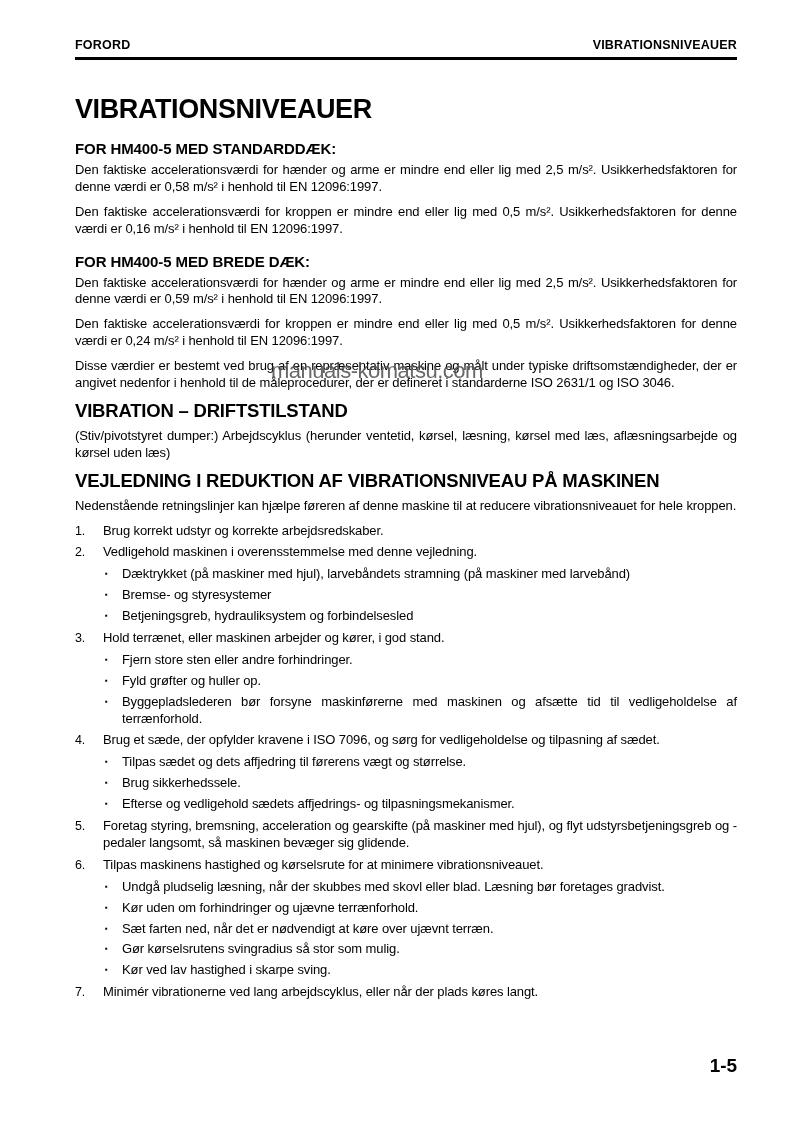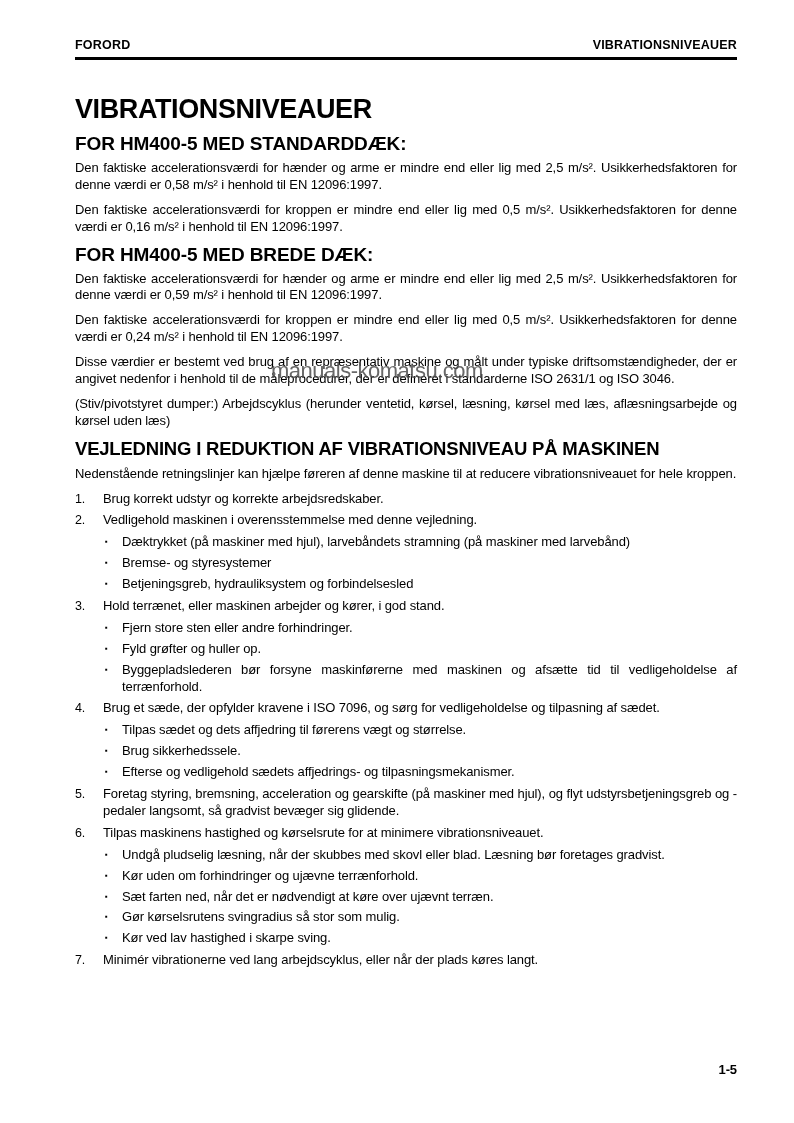--- a/index.html
+++ b/index.html
@@ -25,22 +25,22 @@
   
   h1.doc-title {
     font-size:27px; font-weight:bold; letter-spacing:-0.4px;
     margin:34px 0 8px 0;
   }
   h2.section-head {
     font-size:18.5px; font-weight:bold; letter-spacing:-0.2px;
     margin:8px 0 6px 0;
   }
   h3.sub-head {
-    font-size:19px; font-weight:bold;
-    margin:8px 0 5px 0;
+    font-size:15px; font-weight:bold;
+    margin:15px 0 5px 0;
   }
 
   
   p.body-p {
     font-size:13px; line-height:1.3; text-align:justify;
     margin:0 0 8px 0;
   }
 
   
   ol.guidelines { list-style:none; margin:2px 0 0 0; padding:0; font-size:13px; line-height:1.3; }
@@ -57,21 +57,21 @@
   .watermark {
     position:absolute; left:271px; top:358px;
     font-size:22px; color:#4e4e4e; opacity:0.85;
     letter-spacing:-0.5px; white-space:nowrap;
     pointer-events:none;
   }
 
   
   .page-footer {
     position:absolute; right:57px; bottom:46px;
-    font-size:13px; font-weight:bold;
+    font-size:19px; font-weight:bold;
   }
 </style>
 </head>
 <body>
 
 <div class="page">
 
   <div class="margins">
     <header class="run-head">
       <span>FORORD</span>
@@ -86,20 +86,21 @@
       <h3 class="sub-head">FOR HM400-5 MED STANDARDDÆK:</h3>
       <p class="body-p">Den faktiske accelerationsværdi for hænder og arme er mindre end eller lig med 2,5 m/s². Usikkerhedsfaktoren for denne værdi er 0,58 m/s² i henhold til EN 12096:1997.</p>
       <p class="body-p">Den faktiske accelerationsværdi for kroppen er mindre end eller lig med 0,5 m/s². Usikkerhedsfaktoren for denne værdi er 0,16 m/s² i henhold til EN 12096:1997.</p>
 
       <h3 class="sub-head">FOR HM400-5 MED BREDE DÆK:</h3>
       <p class="body-p">Den faktiske accelerationsværdi for hænder og arme er mindre end eller lig med 2,5 m/s². Usikkerhedsfaktoren for denne værdi er 0,59 m/s² i henhold til EN 12096:1997.</p>
       <p class="body-p">Den faktiske accelerationsværdi for kroppen er mindre end eller lig med 0,5 m/s². Usikkerhedsfaktoren for denne værdi er 0,24 m/s² i henhold til EN 12096:1997.</p>
 
       <p class="body-p">Disse værdier er bestemt ved brug af en repræsentativ maskine og målt under typiske driftsomstændigheder, der er angivet nedenfor i henhold til de måleprocedurer, der er defineret i standarderne ISO 2631/1 og ISO 3046.</p>
 
+      <h2 class="section-head">VIBRATION – DRIFTSTILSTAND</h2>
       <p class="body-p">(Stiv/pivotstyret dumper:) Arbejdscyklus (herunder ventetid, kørsel, læsning, kørsel med læs, aflæsningsarbejde og kørsel uden læs)</p>
 
       <h2 class="section-head">VEJLEDNING I REDUKTION AF VIBRATIONSNIVEAU PÅ MASKINEN</h2>
       <p class="body-p">Nedenstående retningslinjer kan hjælpe føreren af denne maskine til at reducere vibrationsniveauet for hele kroppen.</p>
 
       <ol class="guidelines">
           <li>
             <div class="g-row">
               <span class="g-num">1.</span>
               <span class="g-text">Brug korrekt udstyr og korrekte arbejdsredskaber.</span>
@@ -161,21 +162,21 @@
               </li>
               <li>
                 <span class="bullet-glyph">▪</span>
                 <span class="bullet-text">Efterse og vedligehold sædets affjedrings- og tilpasningsmekanismer.</span>
               </li>
             </ul>
           </li>
           <li>
             <div class="g-row">
               <span class="g-num">5.</span>
-              <span class="g-text">Foretag styring, bremsning, acceleration og gearskifte (på maskiner med hjul), og flyt udstyrsbetjeningsgreb og -pedaler langsomt, så gradvist bevæger sig glidende.</span>
+              <span class="g-text">Foretag styring, bremsning, acceleration og gearskifte (på maskiner med hjul), og flyt udstyrsbetjeningsgreb og -pedaler langsomt, så maskinen bevæger sig glidende.</span>
             </div>
           </li>
           <li>
             <div class="g-row">
               <span class="g-num">6.</span>
               <span class="g-text">Tilpas maskinens hastighed og kørselsrute for at minimere vibrationsniveauet.</span>
             </div>
             <ul class="bullets">
               <li>
                 <span class="bullet-glyph">▪</span>

